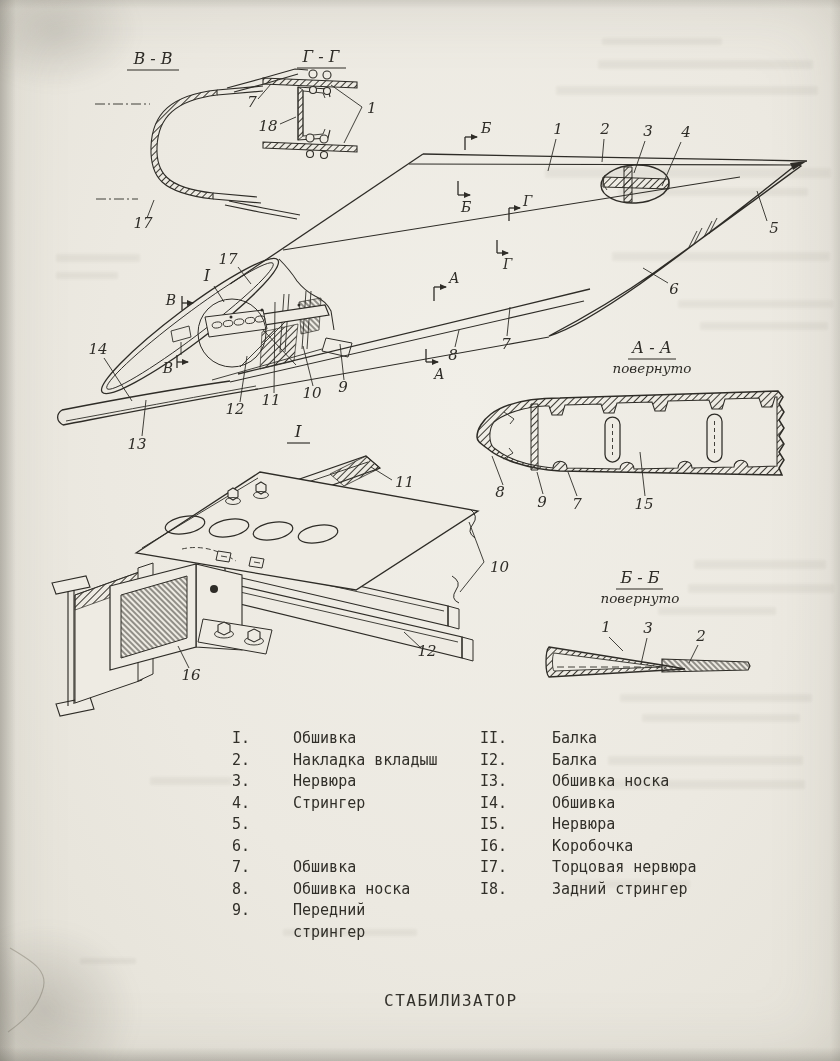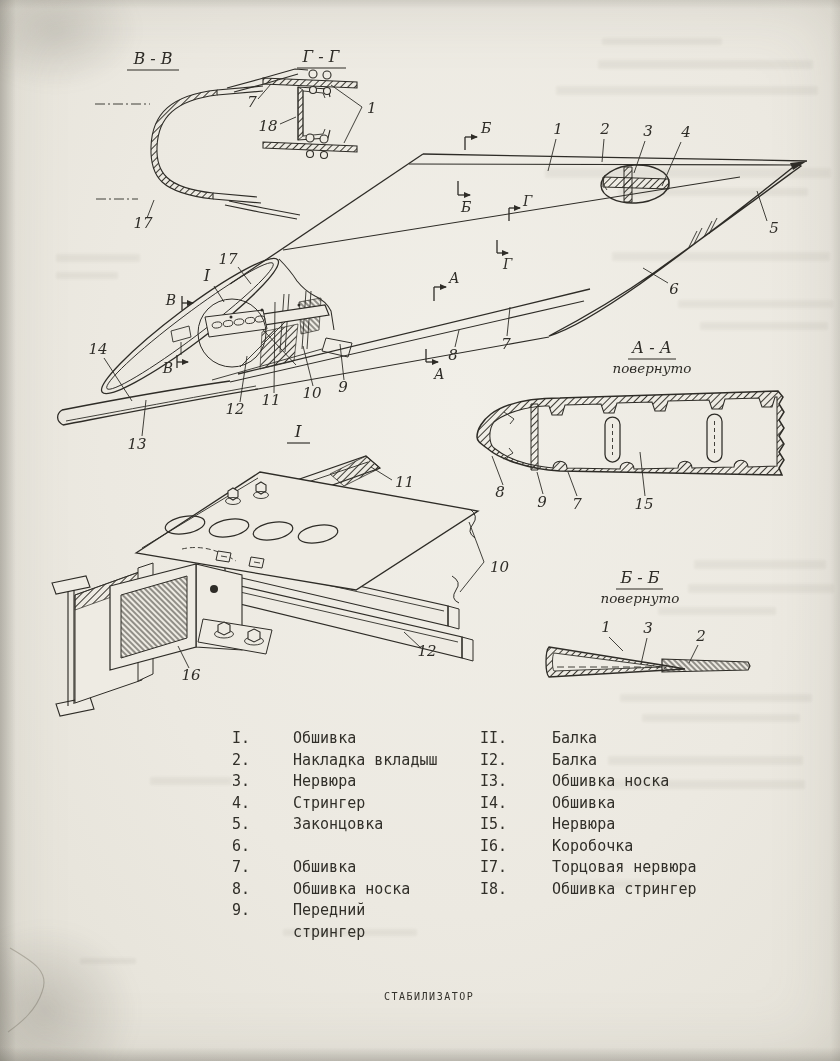--- a/index.html
+++ b/index.html
@@ -24,21 +24,21 @@
   .secI{font-size:17px;}
   .plist{position:absolute;z-index:4;top:728px;left:0;width:840px;font-size:15px;line-height:21.5px;color:#312f29;}
   .pcol{position:absolute;top:0;}
   .pcol-left{left:232px;width:210px;}
   .pcol-right{left:480px;width:230px;}
   .prow{display:flex;align-items:flex-start;}
   .pnum{flex:none;white-space:pre;}
   .pcol-left .pnum{width:25px;}
   .pcol-right .pnum{width:36px;}
   .plabel{flex:1;margin-left:36px;}
-  .doc-title{position:absolute;z-index:4;left:384px;top:991px;font-size:10px;letter-spacing:1.5px;color:#33312b;}
+  .doc-title{position:absolute;z-index:4;left:384px;top:991px;font-size:16px;letter-spacing:1.5px;color:#33312b;}
 </style>
 </head>
 <body>
 
 <div class="page">
 
   <div class="ghost" style="left:602px;top:38px;width:120px;height:7px"></div>
   <div class="ghost" style="left:598px;top:60px;width:215px;height:9px"></div>
   <div class="ghost" style="left:556px;top:86px;width:262px;height:9px"></div>
   <div class="ghost" style="left:545px;top:168px;width:286px;height:10px"></div>
@@ -370,21 +370,20 @@
       <div class="prow">
           <span class="pnum">3.</span>
           <span class="plabel">Нервюра</span>
         </div>
       <div class="prow">
           <span class="pnum">4.</span>
           <span class="plabel">Стрингер</span>
         </div>
       <div class="prow">
           <span class="pnum">5.</span>
-          <span class="plabel">Законцовка</span>
         </div>
       <div class="prow">
           <span class="pnum">6.</span>
         </div>
       <div class="prow">
           <span class="pnum">7.</span>
           <span class="plabel">Обшивка</span>
         </div>
       <div class="prow">
           <span class="pnum">8.</span>
@@ -419,21 +418,21 @@
       <div class="prow">
           <span class="pnum">I6.</span>
           <span class="plabel">Коробочка</span>
         </div>
       <div class="prow">
           <span class="pnum">I7.</span>
           <span class="plabel">Торцовая нервюра</span>
         </div>
       <div class="prow">
           <span class="pnum">I8.</span>
-          <span class="plabel">Обшивка стрингер</span>
+          <span class="plabel">Задний стрингер</span>
         </div>
     </div>
   </div>
 
   <div class="doc-title">СТАБИЛИЗАТОР</div>
 
   <div class="edge edge-left"></div>
   <div class="edge edge-right"></div>
   <div class="edge edge-top"></div>
   <div class="edge edge-bottom"></div>

